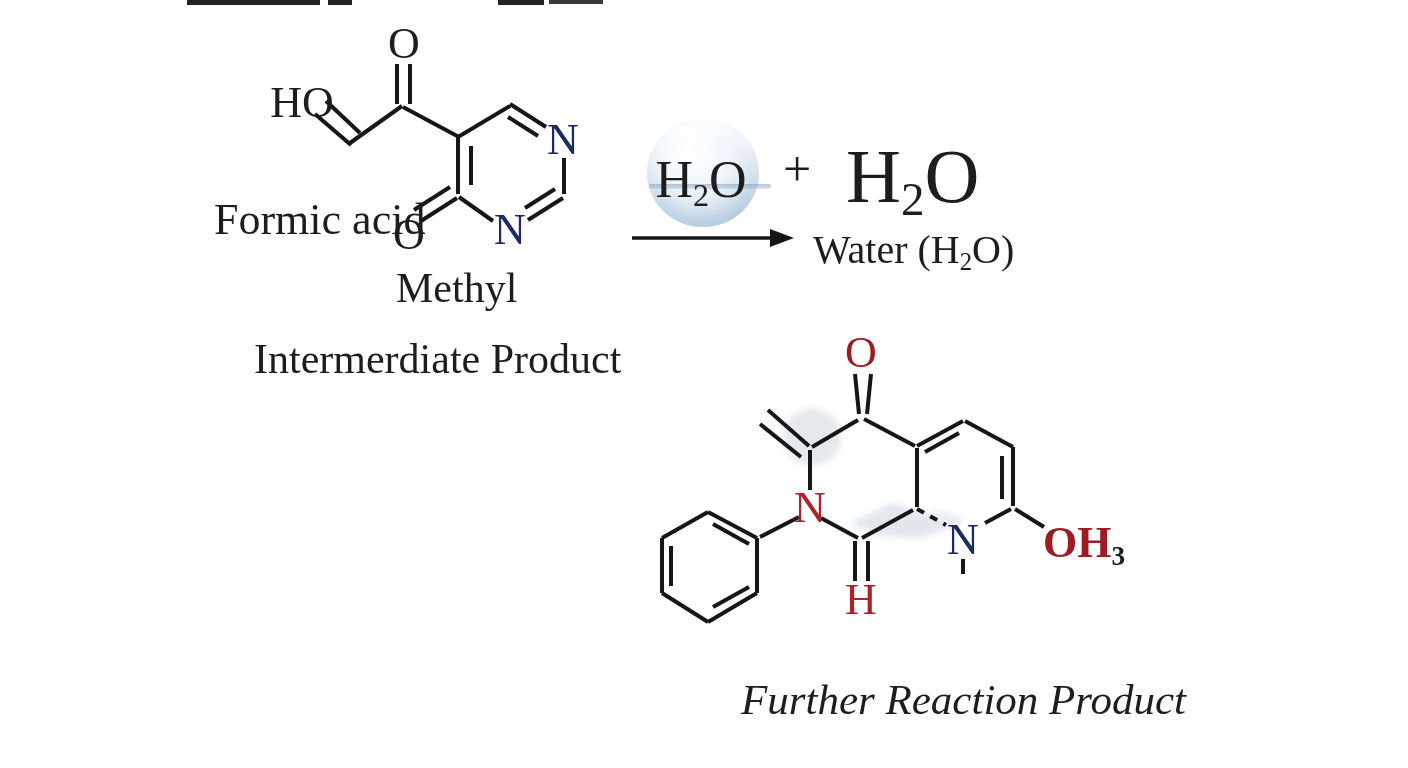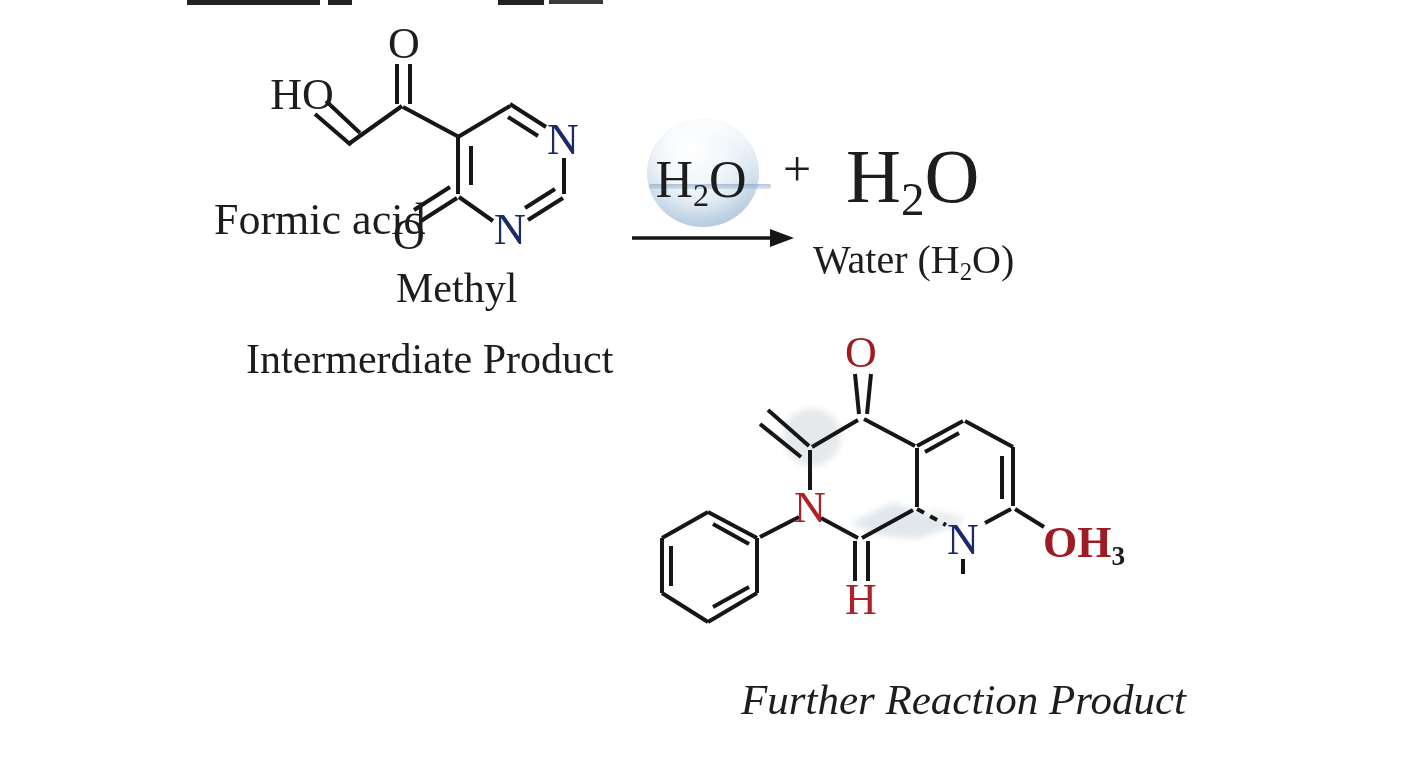--- a/index.html
+++ b/index.html
@@ -120,36 +120,36 @@
       <line x1="662" y1="538" x2="708" y2="512"></line>
       <line x1="713" y1="524" x2="749" y2="544"></line>
       <line x1="671" y1="546" x2="671" y2="586"></line>
       <line x1="749" y1="587" x2="713" y2="607"></line>
 
       <line x1="799" y1="517" x2="760" y2="537"></line>
     </g>
   </svg>
 
   <div class="lbl atom ctr" style="left:404px;top:44px;">O</div>
-  <div class="lbl atom ctr" style="left:302px;top:95px;">HO</div>
+  <div class="lbl atom ctr" style="left:302px;top:103px;">HO</div>
   <div class="lbl atom ctr" style="left:409px;top:235px;">O</div>
   <div class="lbl atom ctr navy" style="left:563px;top:140px;">N</div>
   <div class="lbl atom ctr navy" style="left:510px;top:230px;">N</div>
 
   <div class="lbl" style="left:187px;top:198px;font-size:44px;margin-left:27px;">Formic acid</div>
   <div class="lbl" style="left:396px;top:267px;font-size:42px;">Methyl</div>
-  <div class="lbl" style="left:246px;top:338px;font-size:42px;">Intermerdiate Product</div>
+  <div class="lbl" style="left:254px;top:338px;font-size:42px;">Intermerdiate Product</div>
 
   <div class="lbl ctr" style="left:701px;top:180px;font-size:52px;"><span>H</span><sub>2</sub><span>O</span></div>
 
   <div class="lbl ctr" style="left:797px;top:169px;font-size:50px;">+</div>
 
   <div class="lbl" style="left:846px;top:138px;font-size:76px;"><span>H</span><sub>2</sub><span>O</span></div>
 
-  <div class="lbl" style="left:813px;top:240px;font-size:40px;"><span>Water (H</span><sub>2</sub><span>O)</span></div>
+  <div class="lbl" style="left:813px;top:230px;font-size:40px;"><span>Water (H</span><sub>2</sub><span>O)</span></div>
 
   <div class="lbl atom ctr darkred" style="left:861px;top:353px;">O</div>
   <div class="lbl atom ctr red" style="left:810px;top:508px;">N</div>
   <div class="lbl atom ctr red" style="left:861px;top:600px;">H</div>
   <div class="lbl atom ctr navy" style="left:963px;top:540px;">N</div>
 
   <div class="lbl atom darkred" style="left:1043px;top:521px;font-weight:bold;"><span>OH</span><sub class="blacksub">3</sub></div>
 
   <div class="lbl" style="left:741px;top:678px;font-size:43px;font-style:italic;">Further Reaction Product</div>
 

